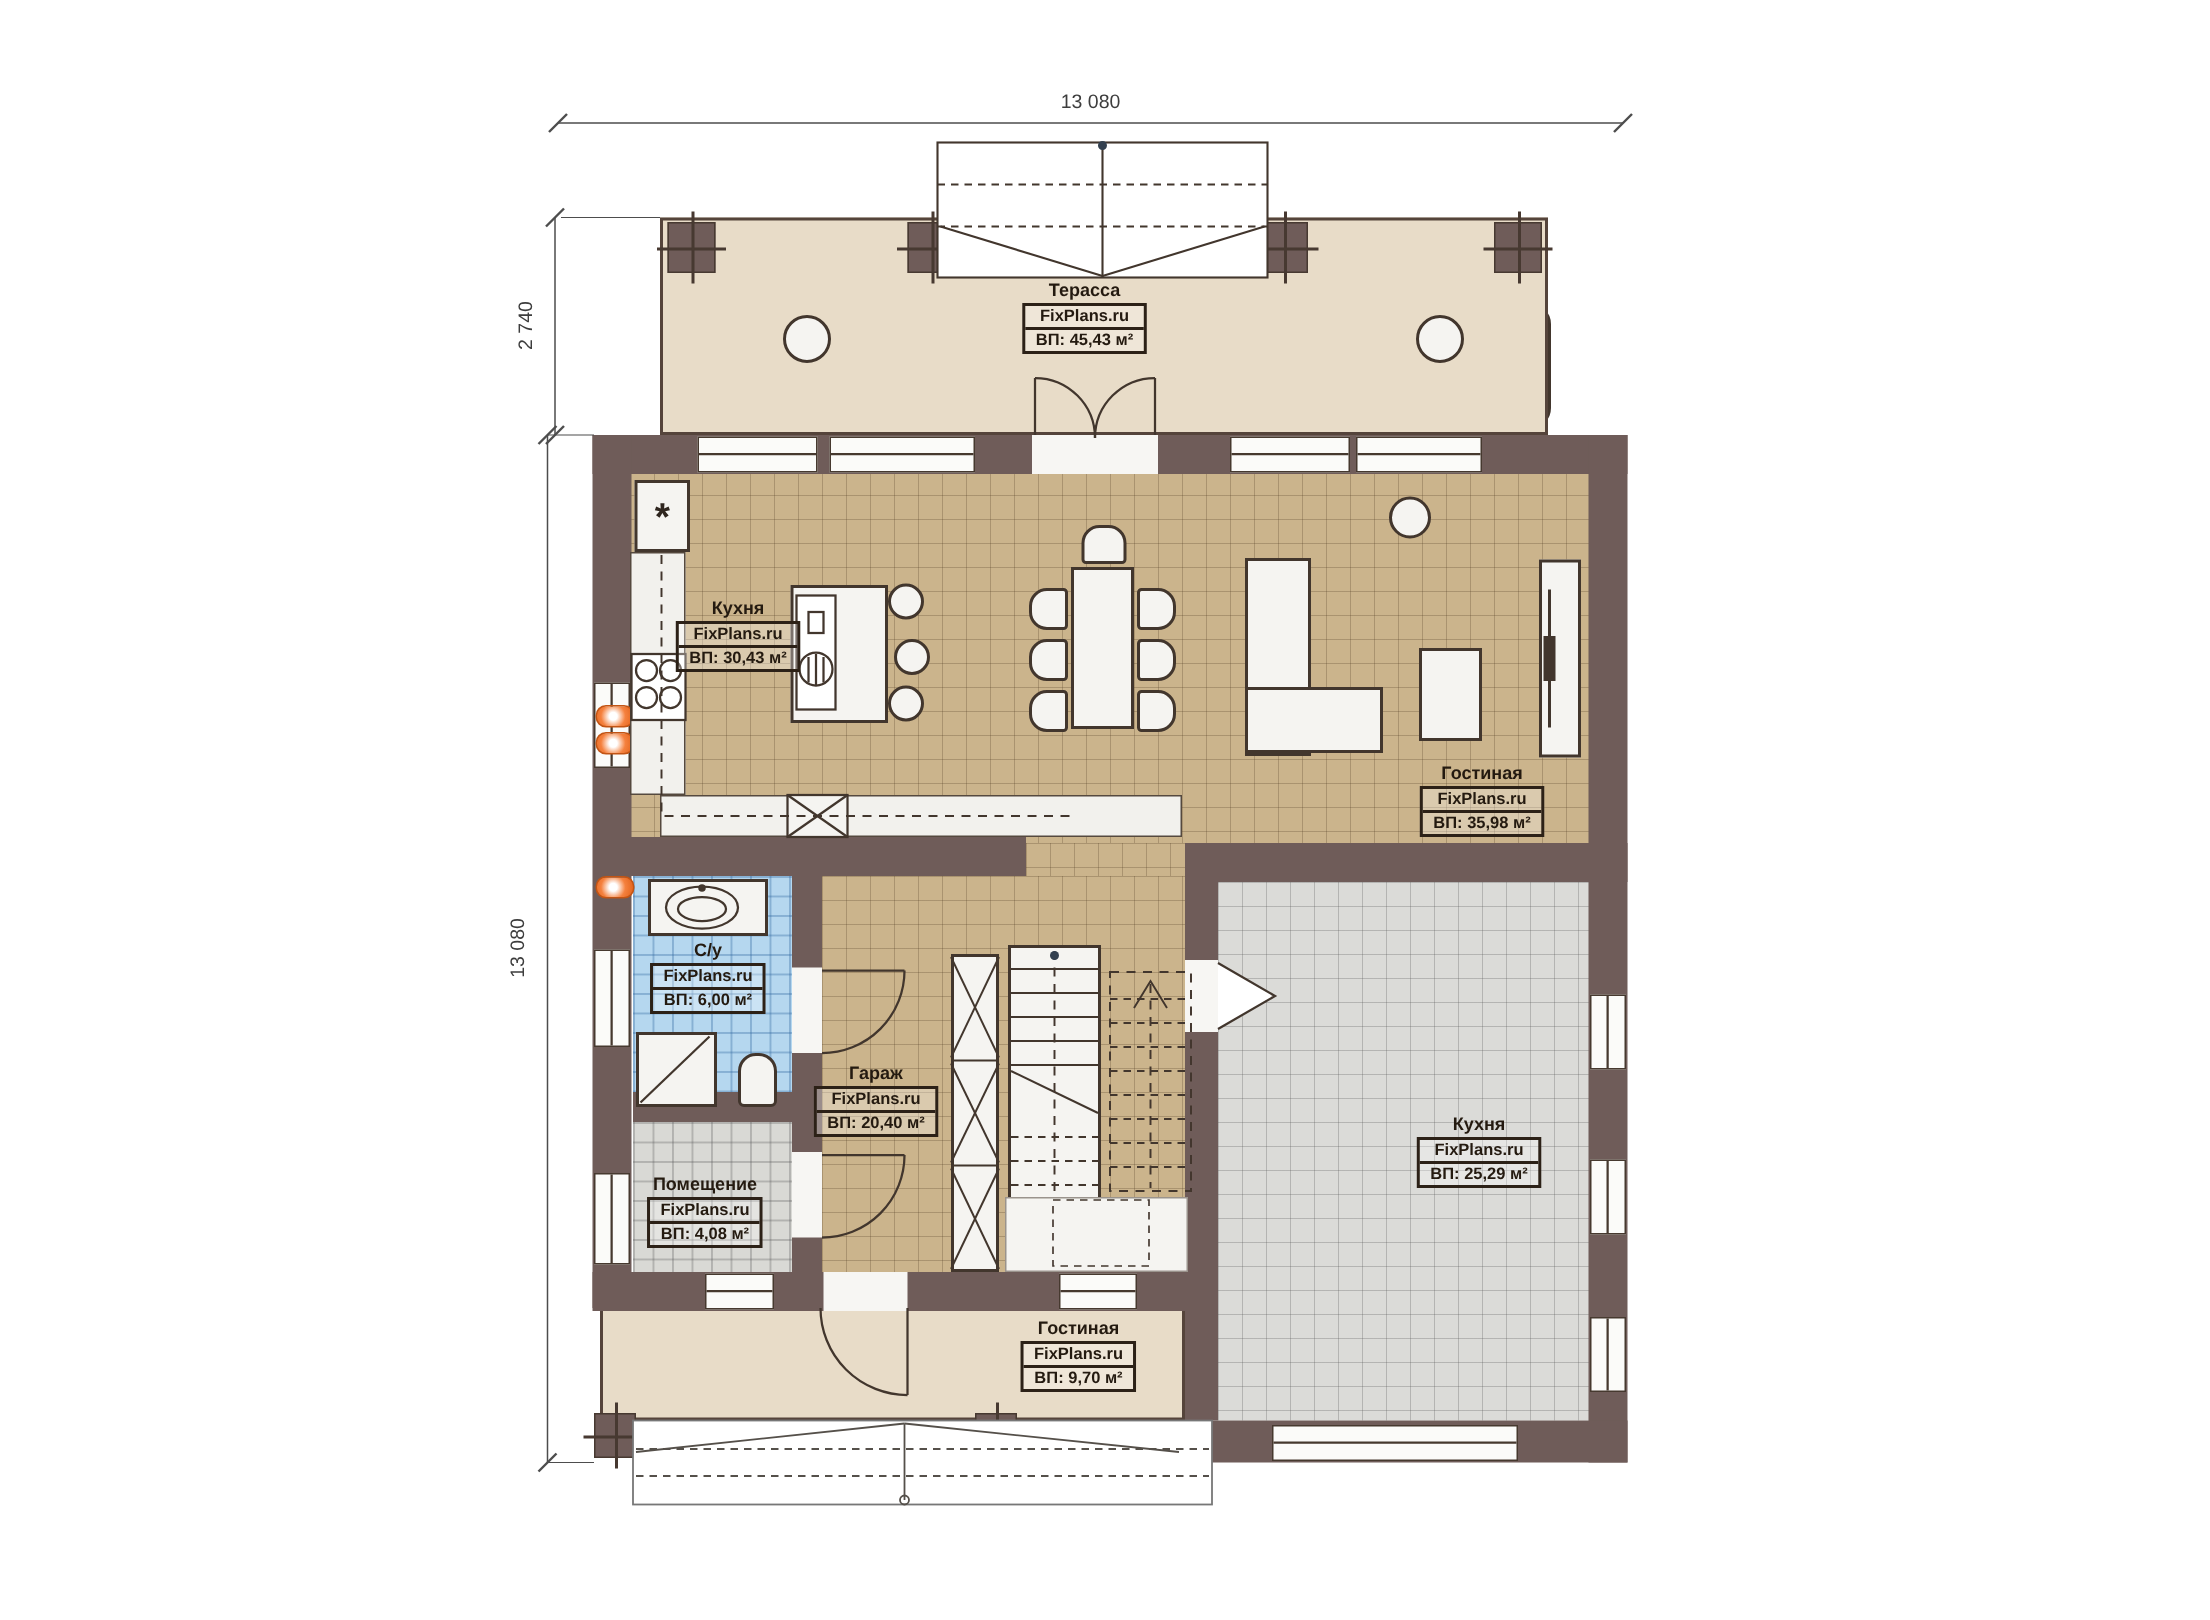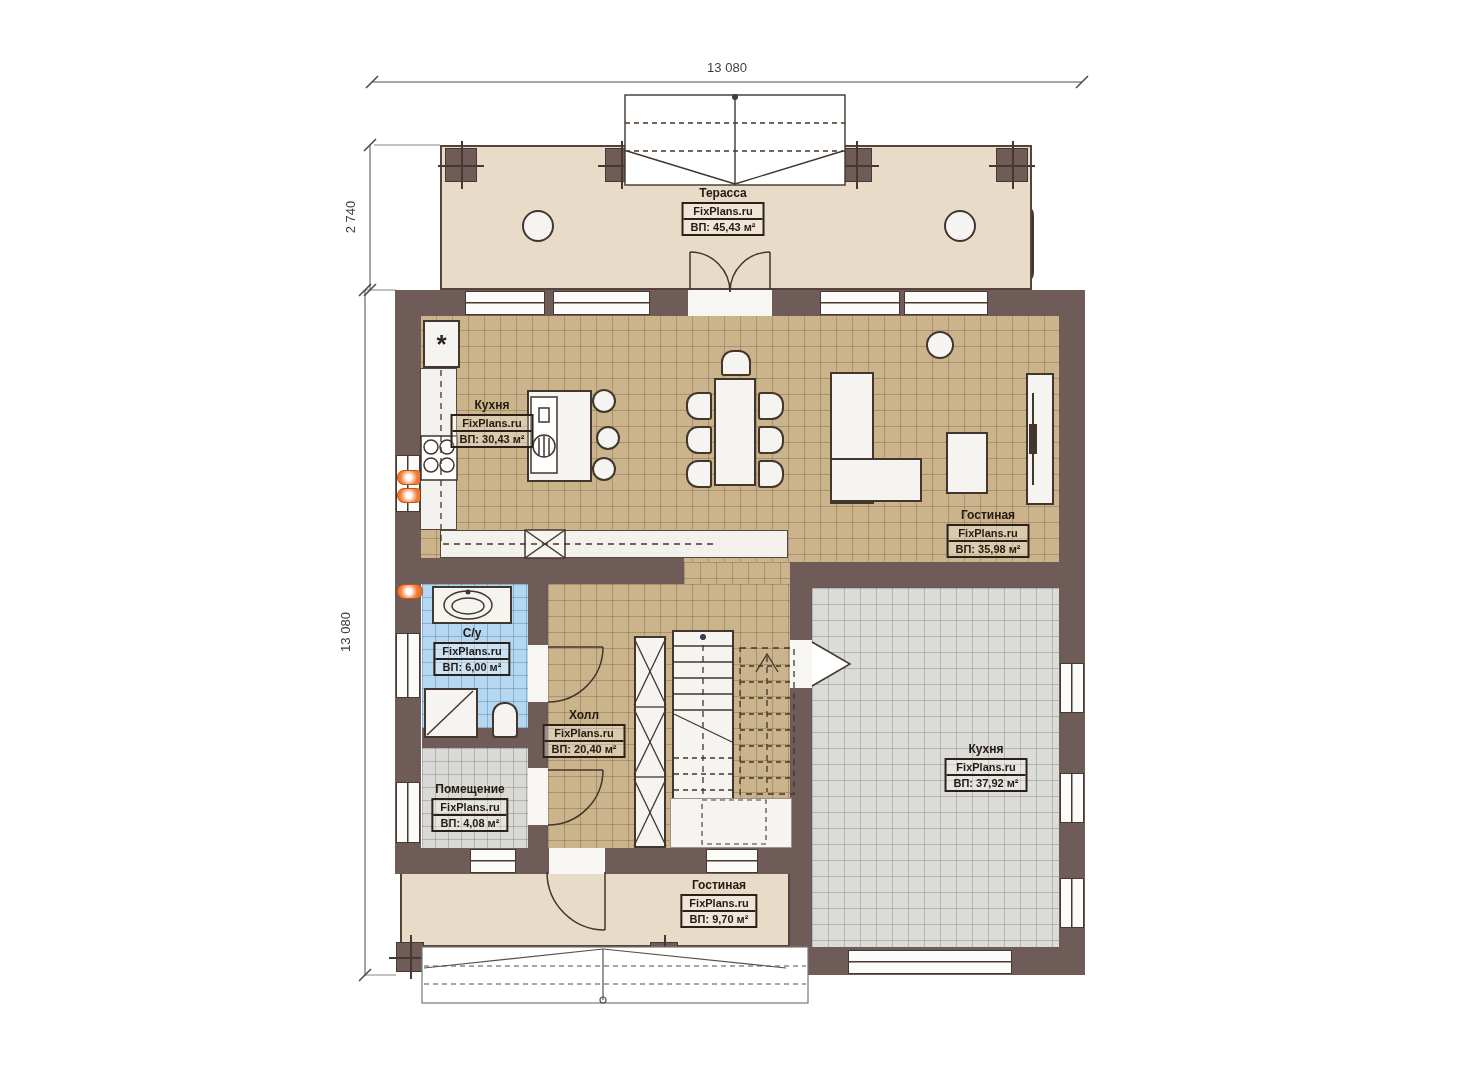--- a/index.html
+++ b/index.html
@@ -308,38 +308,38 @@
     </div>
   </div>
   <div class="room-label" style="left:472px;top:626px">
     <div class="room-name">С/у</div>
     <div class="label-box">
       <div class="label-brand">FixPlans.ru</div>
       <div class="label-area">ВП: 6,00 м²</div>
     </div>
   </div>
   <div class="room-label" style="left:584px;top:708px">
-    <div class="room-name">Холл</div>
+    <div class="room-name">Гараж</div>
     <div class="label-box">
       <div class="label-brand">FixPlans.ru</div>
       <div class="label-area">ВП: 20,40 м²</div>
     </div>
   </div>
   <div class="room-label" style="left:470px;top:782px">
     <div class="room-name">Помещение</div>
     <div class="label-box">
       <div class="label-brand">FixPlans.ru</div>
       <div class="label-area">ВП: 4,08 м²</div>
     </div>
   </div>
   <div class="room-label" style="left:986px;top:742px">
     <div class="room-name">Кухня</div>
     <div class="label-box">
       <div class="label-brand">FixPlans.ru</div>
-      <div class="label-area">ВП: 37,92 м²</div>
+      <div class="label-area">ВП: 25,29 м²</div>
     </div>
   </div>
   <div class="room-label" style="left:719px;top:878px">
     <div class="room-name">Гостиная</div>
     <div class="label-box">
       <div class="label-brand">FixPlans.ru</div>
       <div class="label-area">ВП: 9,70 м²</div>
     </div>
   </div>
 

